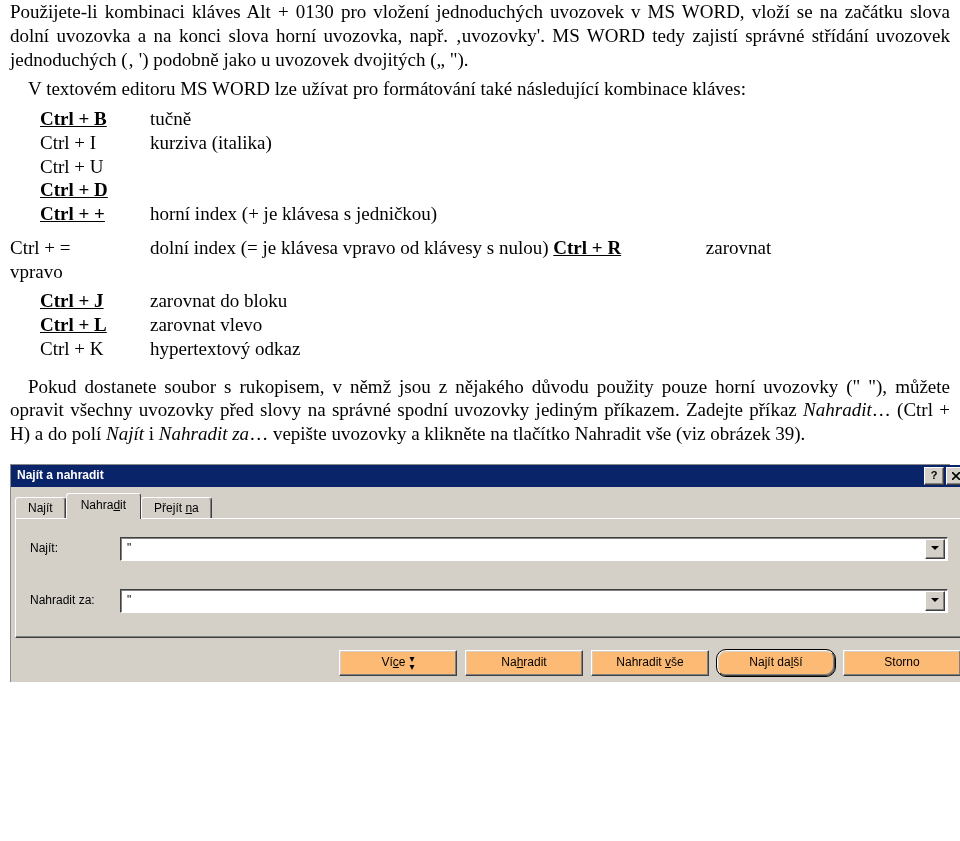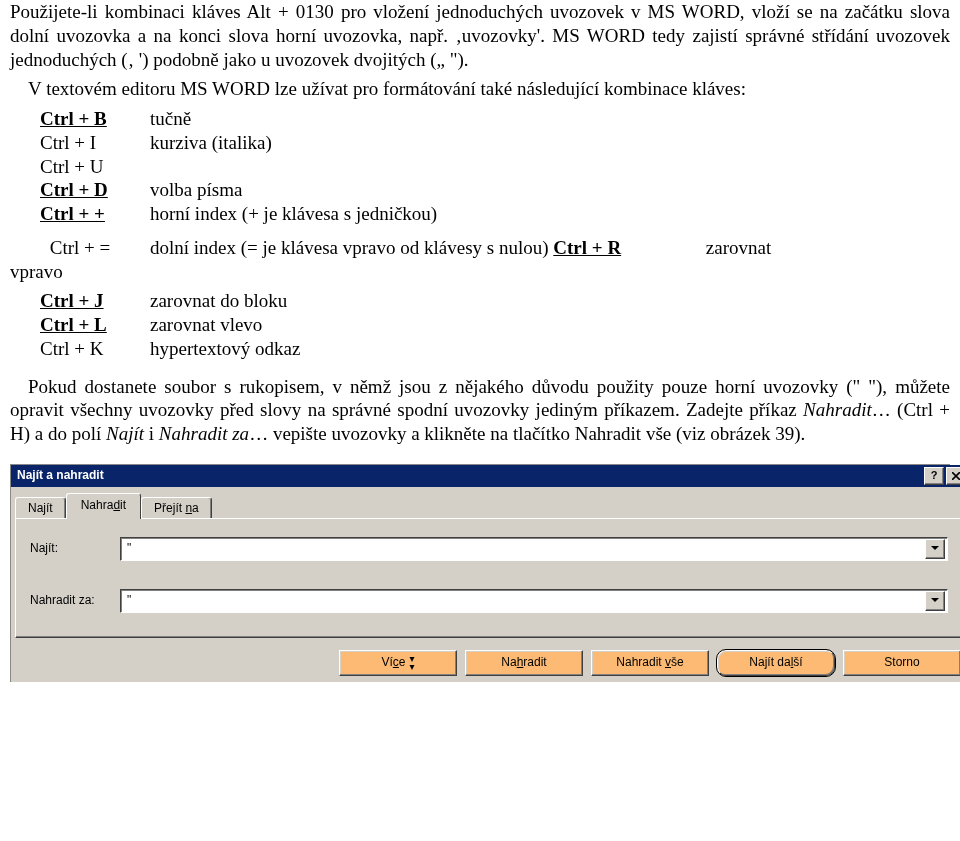--- a/index.html
+++ b/index.html
@@ -223,30 +223,29 @@
       </div>
     <div class="sc-row">
         <div class="sc-key">Ctrl + I</div>
         <div class="sc-desc">kurziva (italika)</div>
       </div>
     <div class="sc-row">
         <div class="sc-key">Ctrl + U</div>
       </div>
     <div class="sc-row">
         <div class="sc-key bold">Ctrl + D</div>
-        <div class="sc-desc">volba písma</div>
       </div>
     <div class="sc-row">
         <div class="sc-key bold">Ctrl + +</div>
         <div class="sc-desc">horní index (+ je klávesa s jedničkou)</div>
       </div>
   </div>
 
   <div class="sc-row row-eq" style="margin-left:0;">
-    <div class="sc-key" style="width:140px;flex:0 0 140px;text-align:center;">Ctrl + =</div>
+    <div class="sc-key" style="width:140px;flex:0 0 140px;">Ctrl + =</div>
     <div class="sc-desc">
       <span>dolní index (= je klávesa vpravo od klávesy s nulou) </span><span class="bold">Ctrl + R</span>
       <span style="display:inline-block;width:80px;"></span><span>zarovnat</span>
     </div>
   </div>
   <div>vpravo</div>
 
   <div class="shortcuts">
     <div class="sc-row">
         <div class="sc-key bold">Ctrl + J</div>

